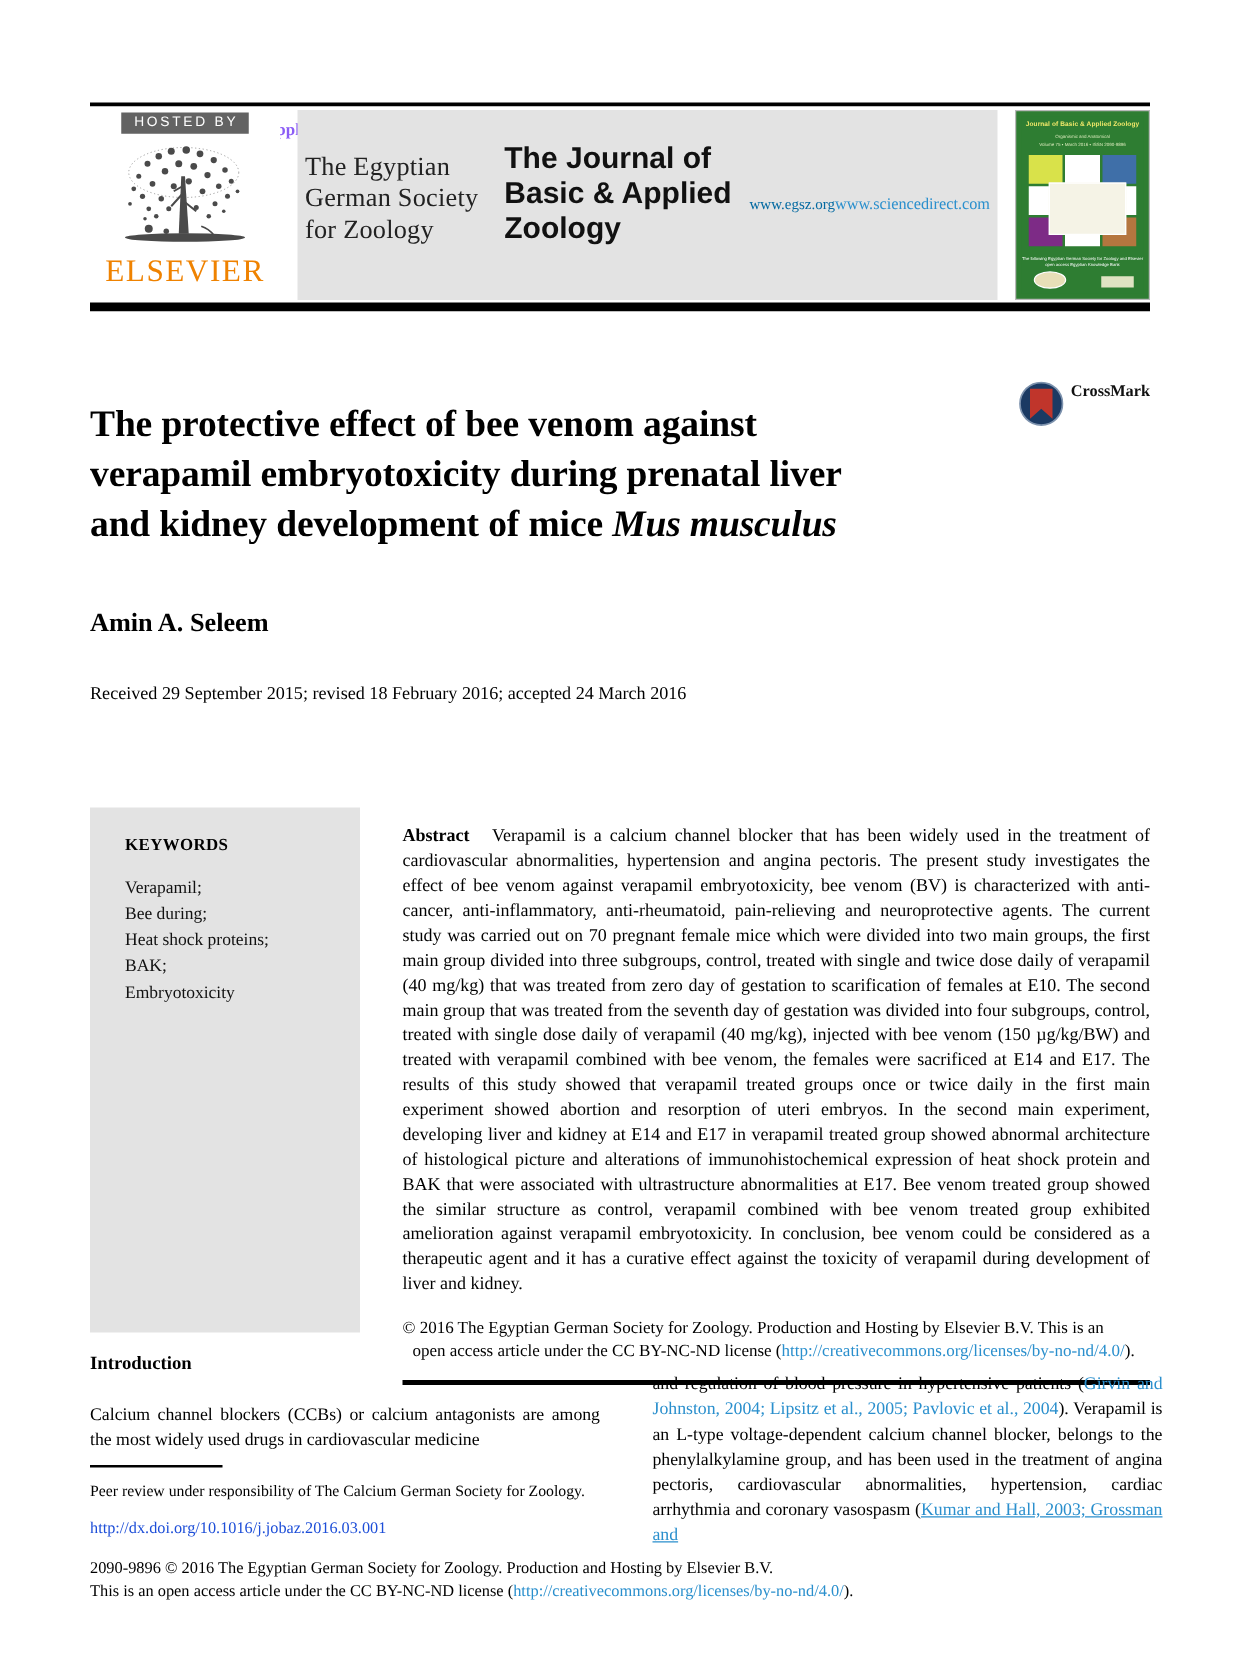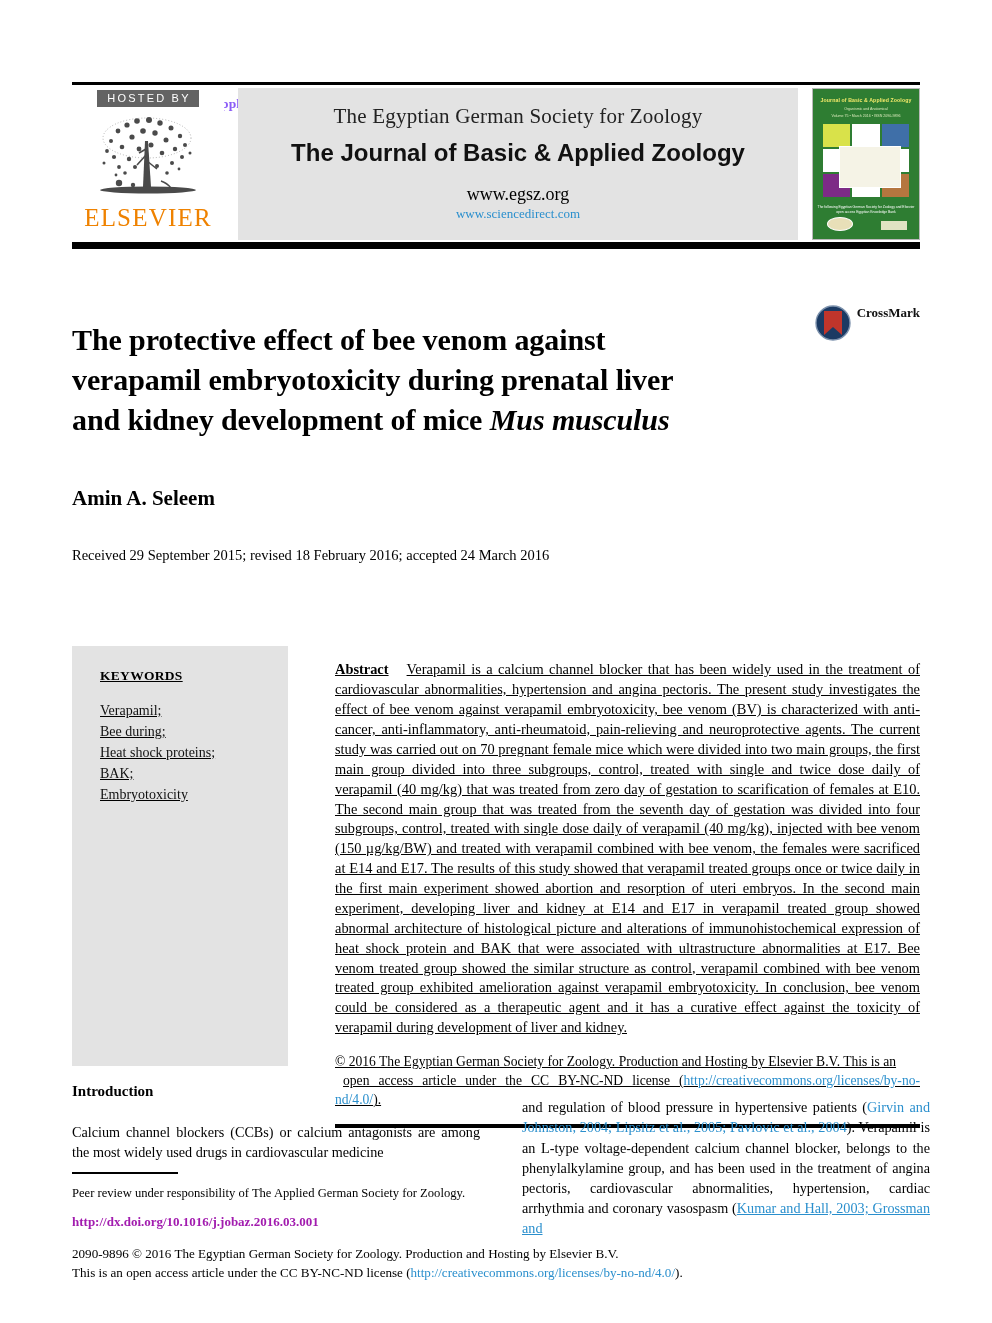--- a/index.html
+++ b/index.html
@@ -69,43 +69,43 @@
     margin-top: -2px;
   }
 
   
   .journal-box {
     flex: 1 1 auto;
     background: #e3e3e3;
     margin-left: 14px;
     margin-right: 14px;
     display: flex;
-    flex-direction: column;
+    flex-direction: row;
     align-items: center;
     justify-content: center;
     padding: 8px 6px 10px 6px;
   }
   .society-name {
     font-family: "Liberation Serif", serif;
     font-size: 21px;
     color: #222;
     letter-spacing: .2px;
     margin-bottom: 10px;
   }
   .journal-name {
     font-family: Liberation Sans, sans-serif;
     font-weight: bold;
     font-size: 24px;
     color: #111;
     margin-bottom: 16px;
   }
   .url-egsz {
     font-family: "Liberation Serif", serif;
-    font-size: 18px;
-    color: #000000;
+    font-size: 12px;
+    color: #0369a1;
     line-height: 1.25;
   }
   .url-sd {
     font-family: "Liberation Serif", serif;
     font-size: 13px;
     color: #2a8fcd;
     line-height: 1.25;
     text-align: center;
   }
 
@@ -221,22 +221,21 @@
     font-size: 14.5px;
     margin-top: 36px;
   }
 
   
   .abstract-area {
     position: absolute;
     left: 72px; top: 646px;
     width: 848px;
     display: flex;
-    gap: 15px;
-    text-decoration: underline;
+    gap: 2px;
   }
   .keywords-panel {
     width: 216px;
     flex: 0 0 216px;
     background: #e3e3e3;
     padding: 22px 0 22px 28px;
     align-self: flex-start;
     min-height: 420px;
   }
   .kw-head {
@@ -317,23 +316,22 @@
   }
   .fn-rule { width: 106px; height: 1.5px; background: #000; margin-bottom: 11px; }
   .fn-text {
     font-family: "Liberation Serif", serif;
     font-size: 12.6px;
     line-height: 1.35;
   }
   .doi {
     font-family: "Liberation Serif", serif;
     font-size: 13px;
-    color: #a21caf;
+    color: #1d4ed8;
     margin-top: 12px;
-    font-weight: bold;
   }
 
   .bottom-legal {
     position: absolute;
     left: 72px; top: 1245px;
     width: 700px;
     font-family: "Liberation Serif", serif;
     font-size: 13.1px;
     line-height: 1.42;
   }
@@ -480,21 +478,21 @@
       <div class="section-head">Introduction</div>
       <p class="body-text">Calcium channel blockers (CCBs) or calcium antagonists are among the most widely used drugs in cardiovascular medicine</p>
     </div>
     <div class="col">
       <p class="body-text"><span>and regulation of blood pressure in hypertensive patients (</span><span class="cite">Girvin and Johnston, 2004; Lipsitz et al., 2005; Pavlovic et al., 2004</span><span>). Verapamil is an L-type voltage-dependent calcium channel blocker, belongs to the phenylalkylamine group, and has been used in the treatment of angina pectoris, cardiovascular abnormalities, hypertension, cardiac arrhythmia and coronary vasospasm (</span><span class="cite-u">Kumar and Hall, 2003; Grossman and</span></p>
     </div>
   </div>
 
   <div class="footnote">
     <div class="fn-rule"></div>
-    <div class="fn-text">Peer review under responsibility of The Applied German Society for Zoology.</div>
+    <div class="fn-text">Peer review under responsibility of The Calcium German Society for Zoology.</div>
     <div class="doi">http://dx.doi.org/10.1016/j.jobaz.2016.03.001</div>
   </div>
 
   <div class="bottom-legal">
     <span>2090-9896 © 2016 The Egyptian German Society for Zoology. Production and Hosting by Elsevier B.V.</span><br>
     <span>This is an open access article under the CC BY-NC-ND license (</span><span class="link">http://creativecommons.org/licenses/by-no-nd/4.0/</span><span>).</span>
   </div>
 
 </div>
 

